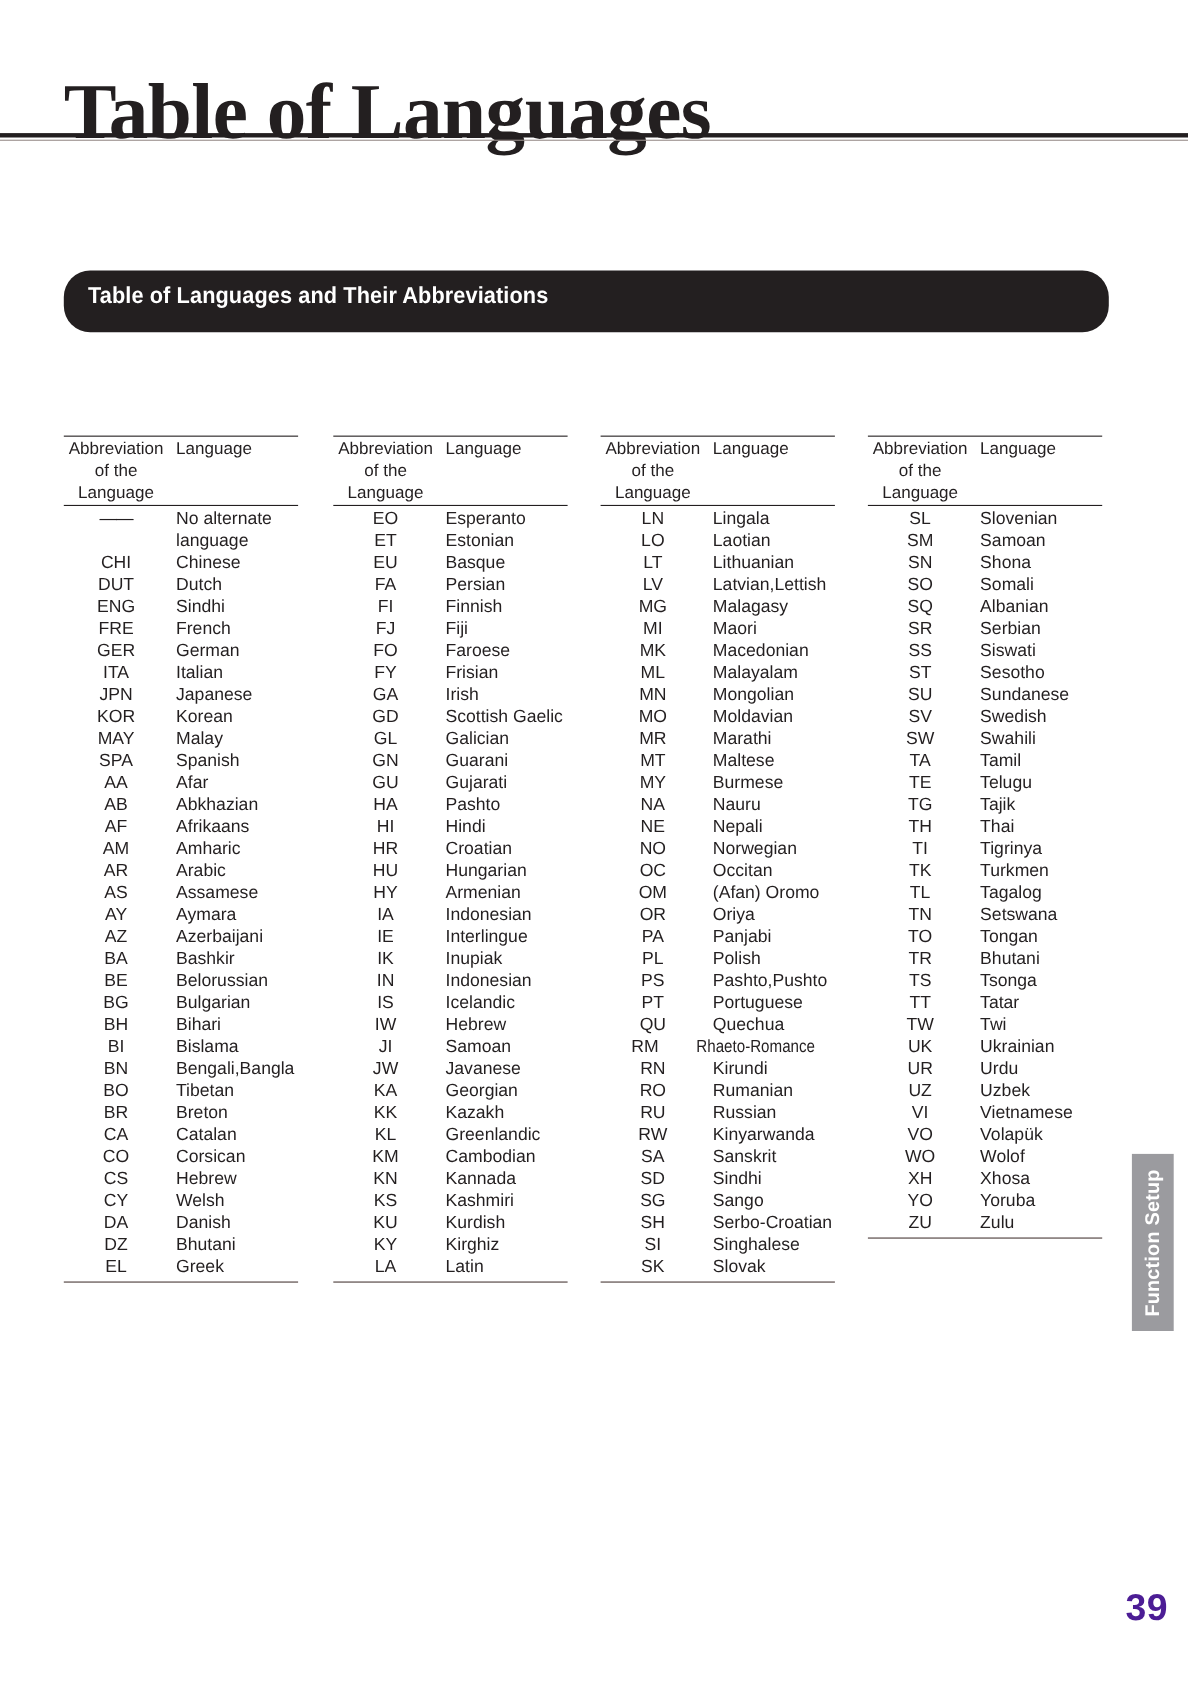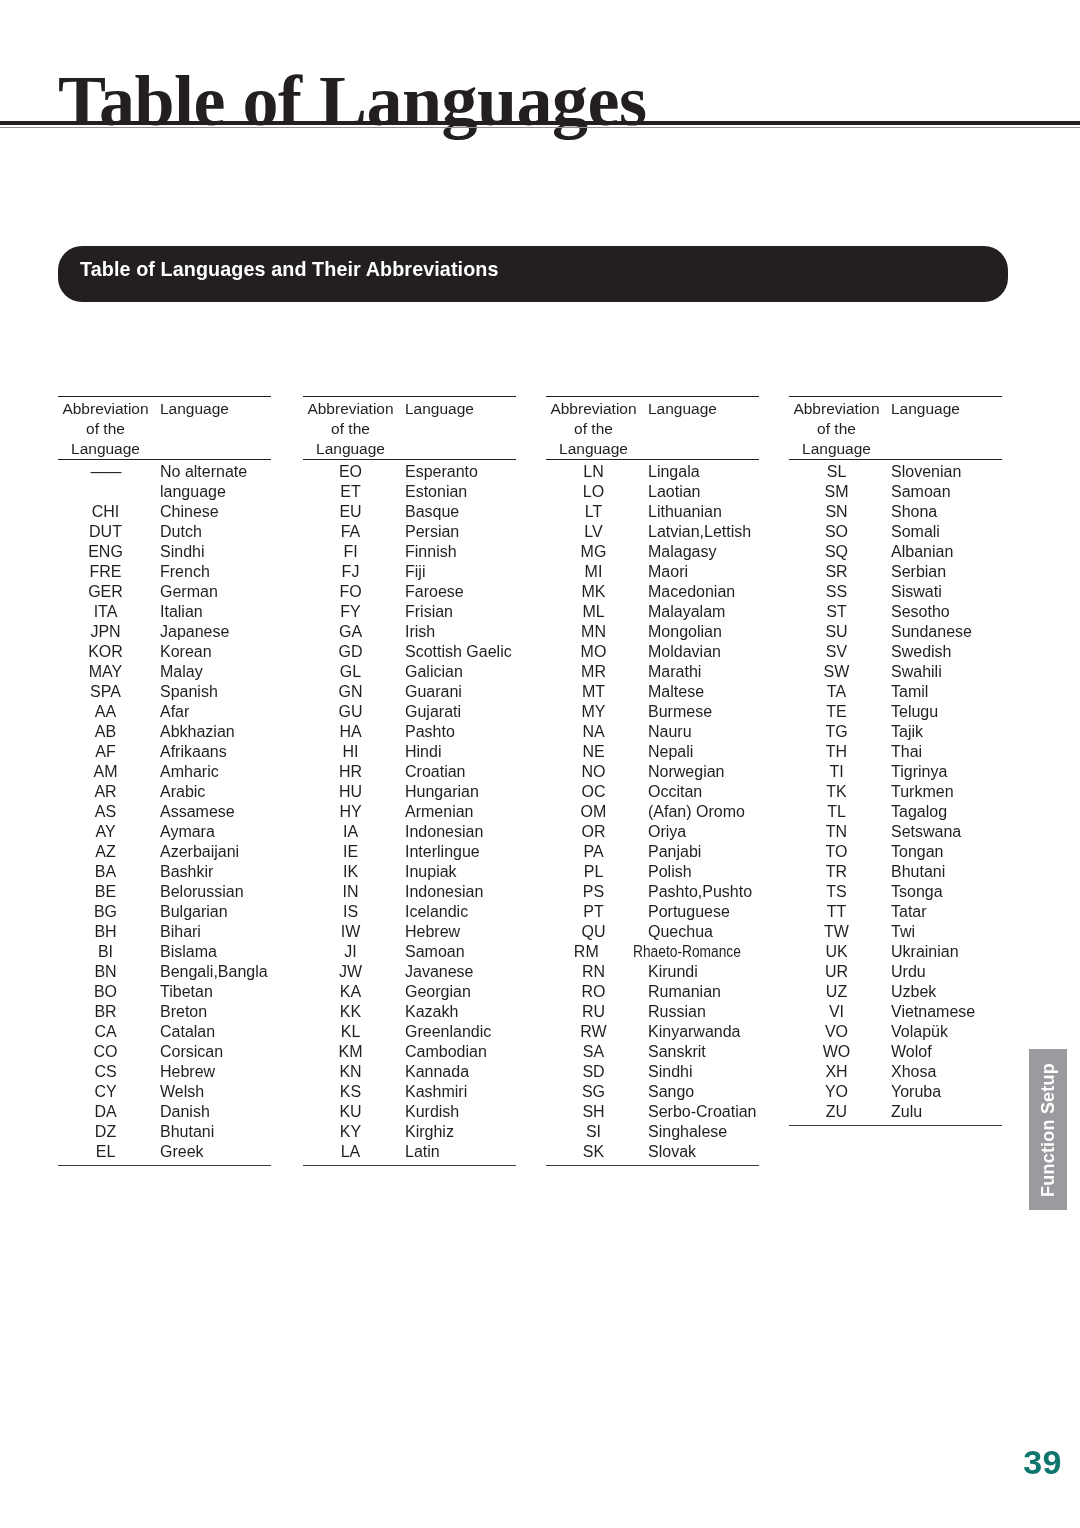--- a/index.html
+++ b/index.html
@@ -172,21 +172,21 @@
     letter-spacing: 0.2px;
   }
 
   
   .page-number {
     position: absolute;
     right: 18px;
     top: 1443px;
     font-size: 34px;
     font-weight: bold;
-    color: #0f766e;
+    color: #4c1d95;
     letter-spacing: 0.5px;
   }
 </style>
 </head>
 <body>
 
 <div class="page-title">Table of Languages</div>
 
 <div class="title-rule-wrap">
   <div class="title-rule-thick"></div>

